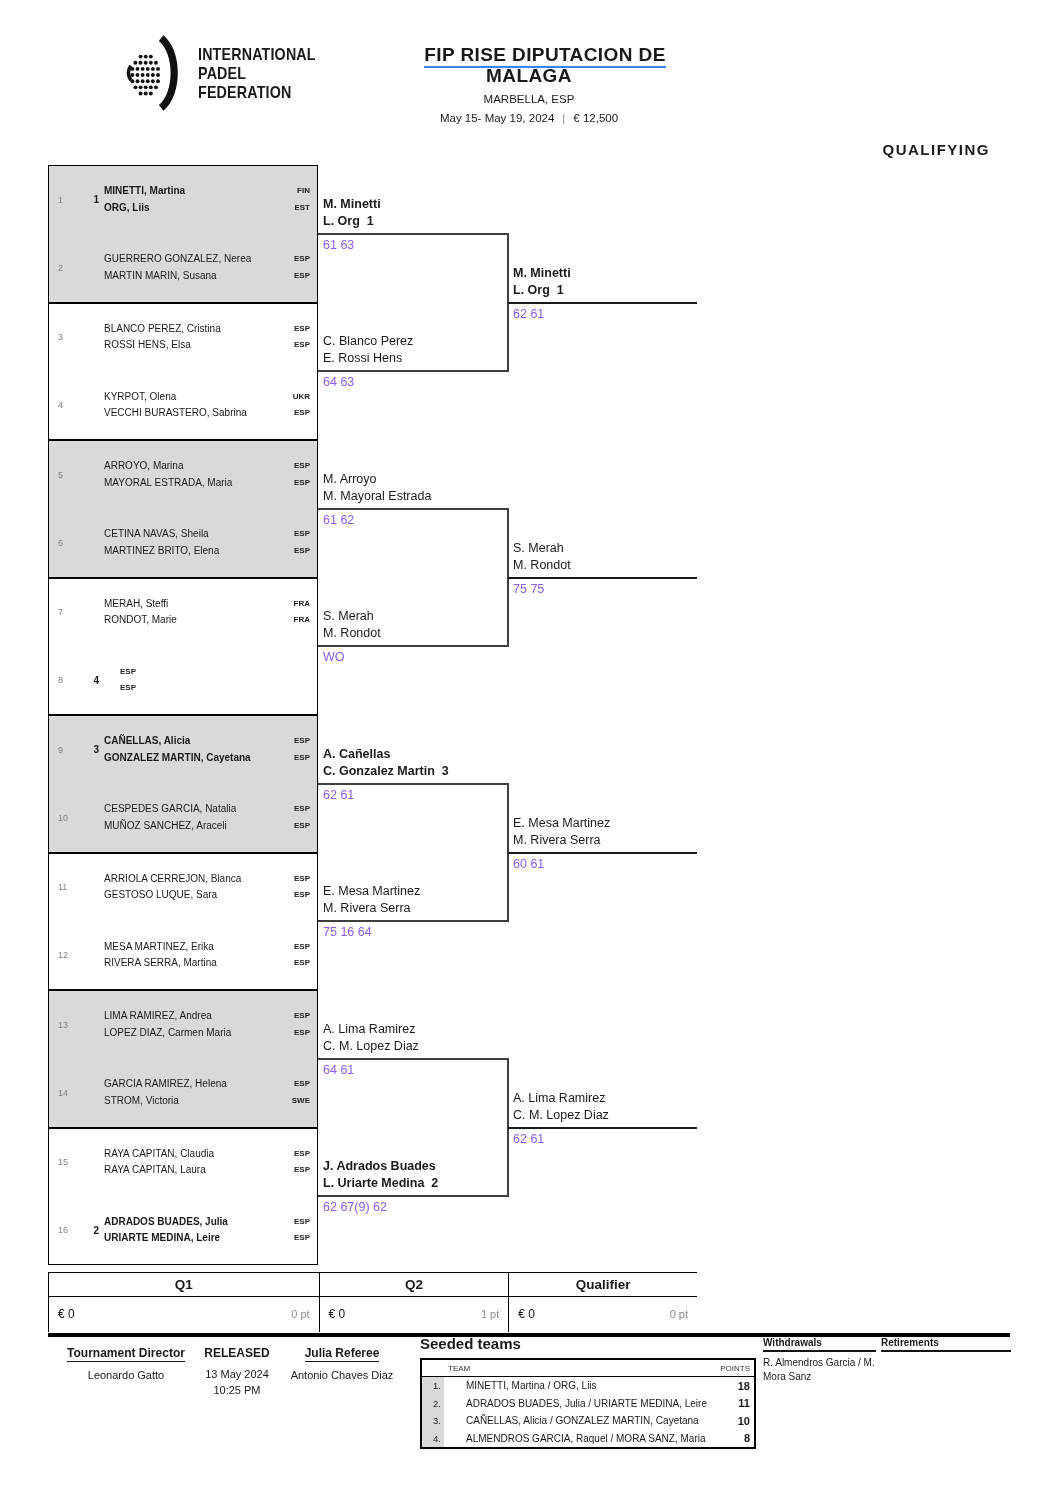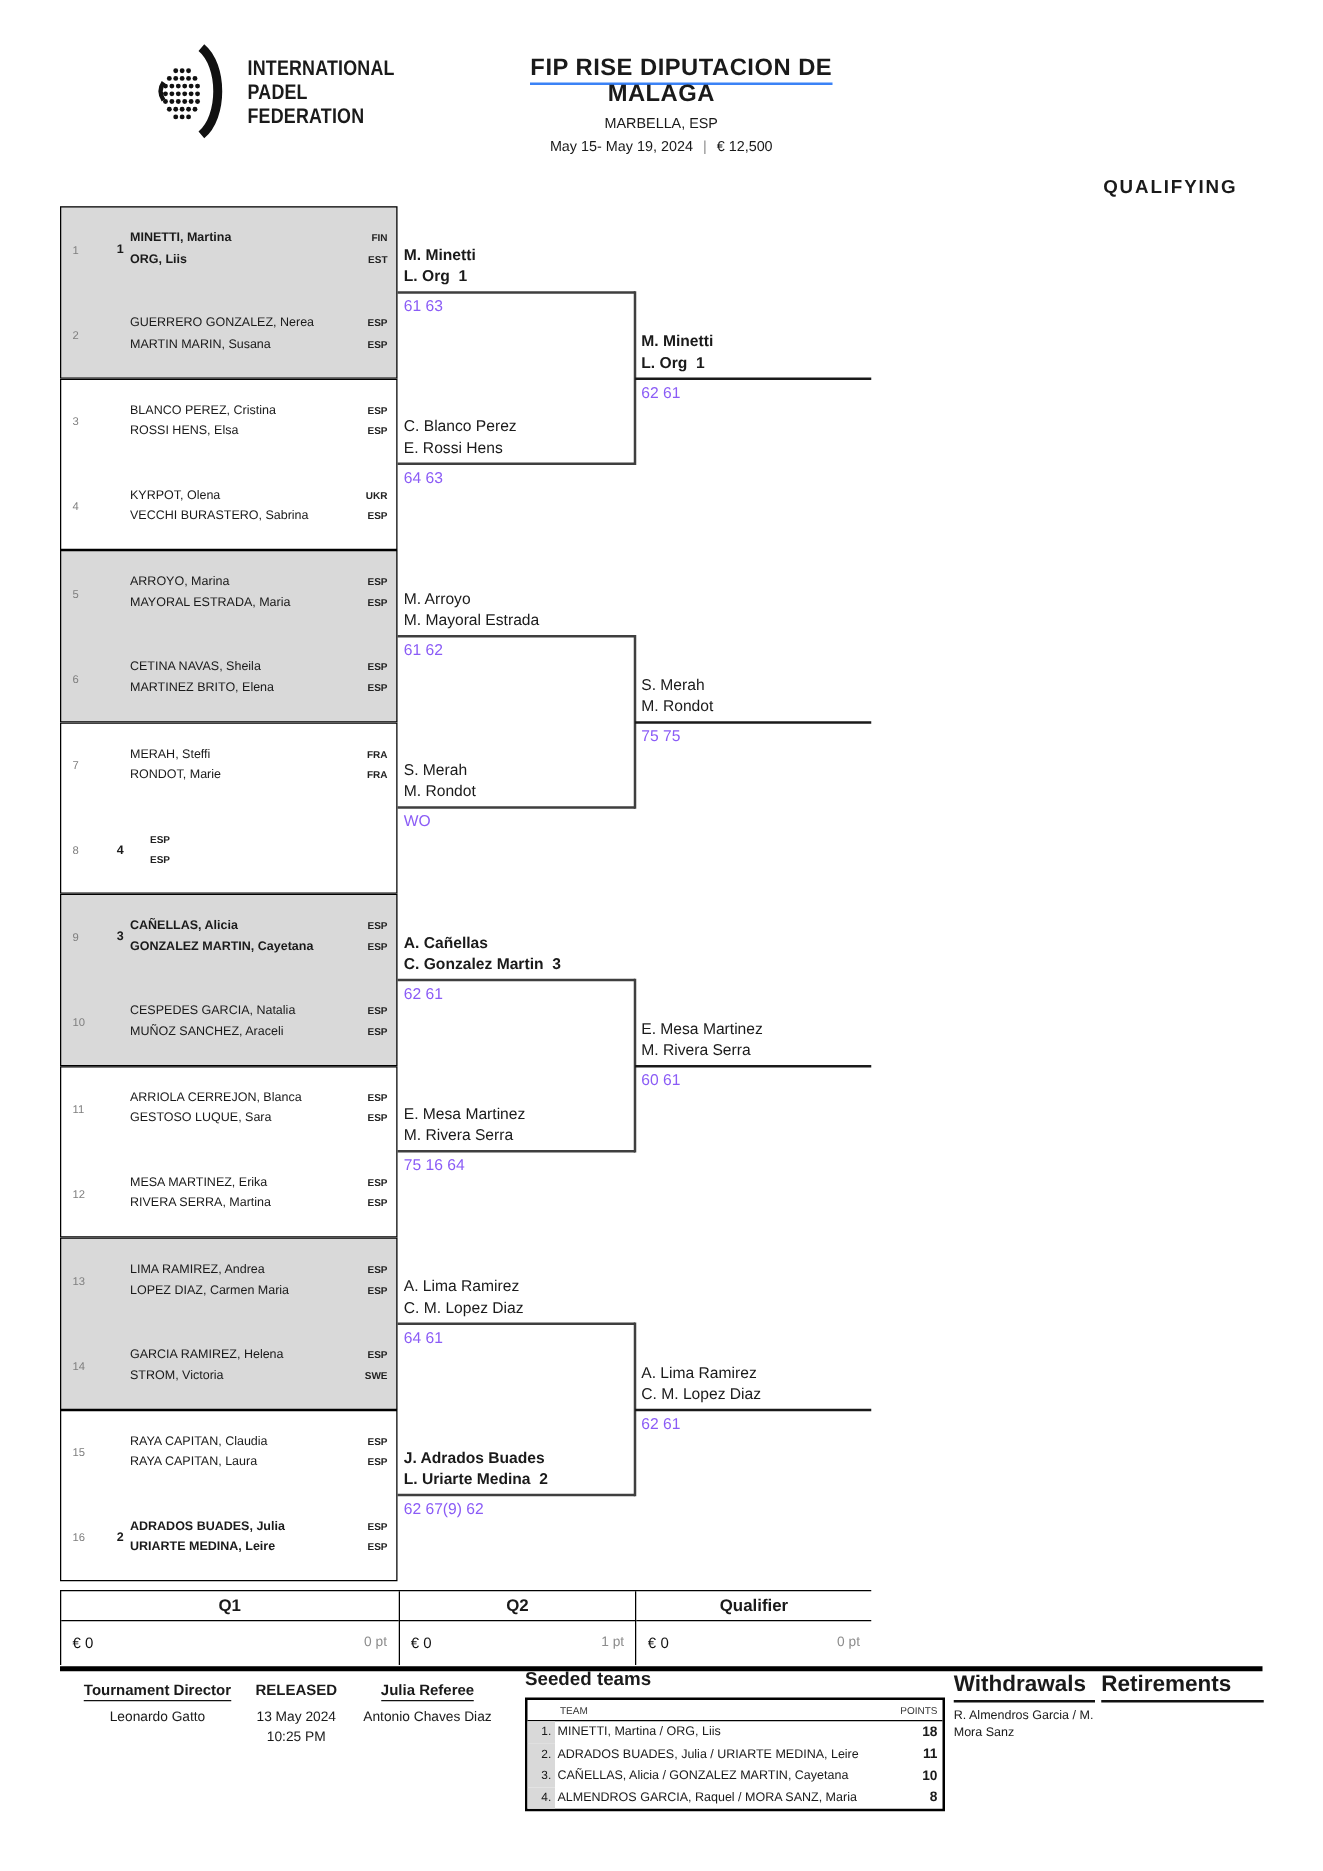--- a/index.html
+++ b/index.html
@@ -52,24 +52,24 @@
   .fblock .flabel.ul{border-bottom:1.5px solid #111;padding-bottom:1px;}
   .fblock .fvalue{font-size:11px;margin-top:6px;line-height:15px;}
   .seeded{position:absolute;left:420px;top:1335px;width:336px;}
   .seeded-title{font-weight:bold;font-size:15px;}
   .seeded-table{margin-top:6px;border:2px solid #000000;}
   .seeded-head{display:flex;justify-content:space-between;border-bottom:1.5px solid #000;
                font-size:8px;color:#333;padding:4px 4px 3px 26px;}
   .seeded-row{display:flex;align-items:center;height:17.5px;}
   .seeded-rank{flex:0 0 22px;background:#d9d9d9;height:100%;display:flex;align-items:center;
                justify-content:flex-end;padding-right:3px;box-sizing:border-box;font-size:9.5px;}
-  .seeded-team{flex:1 1 auto;font-size:10px;padding-left:2px;}
+  .seeded-team{flex:1 1 auto;font-size:10px;padding-left:22px;}
   .seeded-points{flex:0 0 auto;font-size:11px;font-weight:bold;padding-right:4px;}
   .wr-block{position:absolute;top:1337px;}
-  .wr-label{font-weight:bold;font-size:18px;border-bottom:2px solid #111;padding-bottom:2px;}
+  .wr-label{font-weight:bold;font-size:10px;border-bottom:2px solid #111;padding-bottom:2px;}
   .wr-value{font-size:10px;line-height:14px;margin-top:4px;}
 </style>
 </head>
 <body>
 
 <div id="page">
 
   <div class="logo">
     <svg width="62" height="78" viewBox="0 0 60 76">
       <path d="M34 4 C 51 18 51 58 34 72" stroke="#111" stroke-width="7" fill="none"></path>

